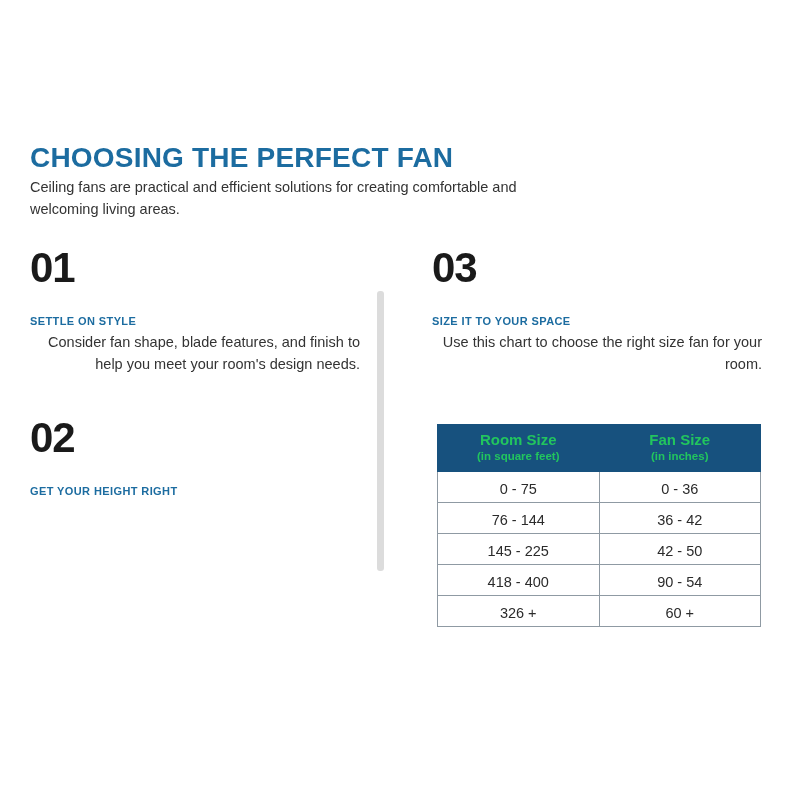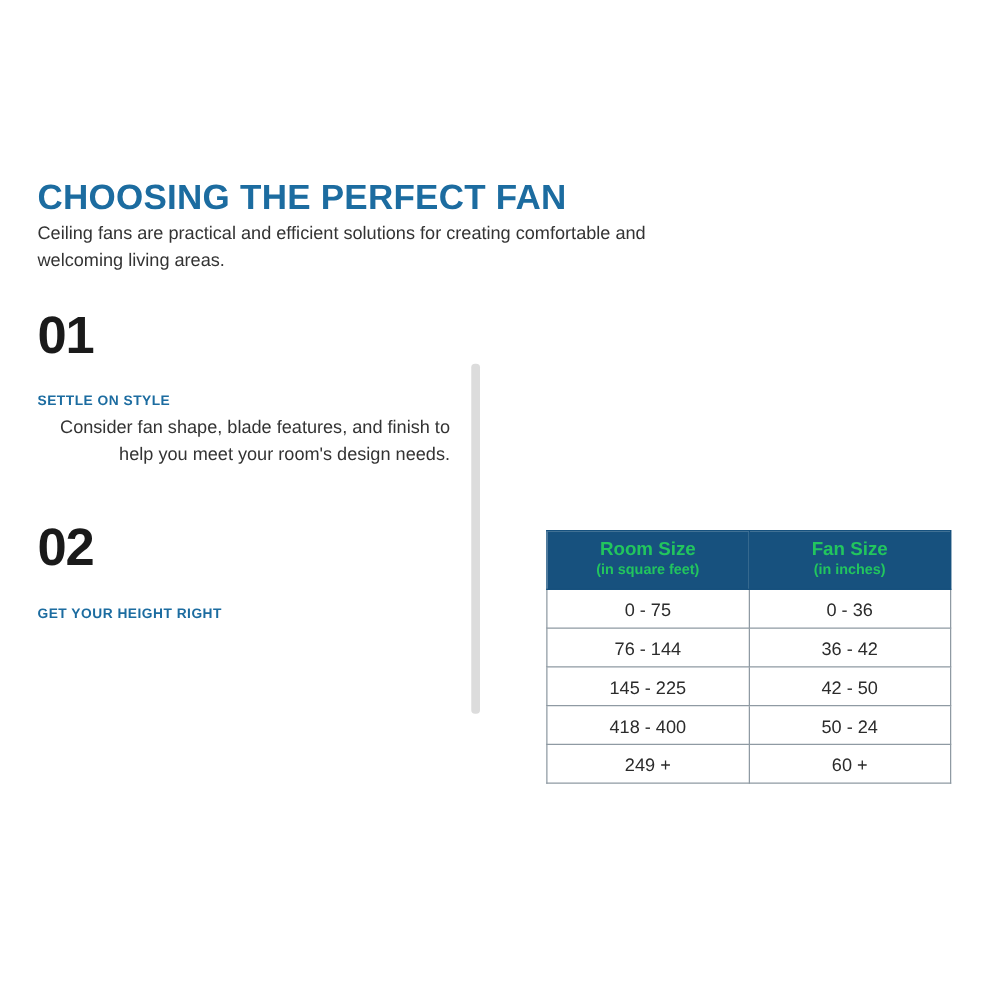--- a/index.html
+++ b/index.html
@@ -141,20 +141,27 @@
       <div class="step-num">01</div>
       <div class="step-head">SETTLE ON STYLE</div>
       <p class="step-body">Consider fan shape, blade features, and finish to help you meet your room's design needs.</p>
     </div>
     <div class="block-02">
       <div class="step-num">02</div>
       <div class="step-head">GET YOUR HEIGHT RIGHT</div>
     </div>
   </div>
 
+  <div class="col-right">
+    <div class="block-03">
+      <div class="step-num">03</div>
+      <div class="step-head">SIZE IT TO YOUR SPACE</div>
+      <p class="step-body">Use this chart to choose the right size fan for your room.</p>
+    </div>
+  </div>
 
   <table class="fan-table">
     <thead>
       <tr>
         <th>
           <span class="th-main">Room Size</span>
           <span class="th-sub">(in square feet)</span>
         </th>
         <th>
           <span class="th-main">Fan Size</span>
@@ -170,22 +177,22 @@
       <tr>
         <td>76 - 144</td>
         <td>36 - 42</td>
       </tr>
       <tr>
         <td>145 - 225</td>
         <td>42 - 50</td>
       </tr>
       <tr>
         <td>418 - 400</td>
-        <td>50 - 24</td>
+        <td>90 - 54</td>
       </tr>
       <tr>
-        <td>249 +</td>
+        <td>326 +</td>
         <td>60 +</td>
       </tr>
     </tbody>
   </table>
 
 </div>
 
 </body></html>

